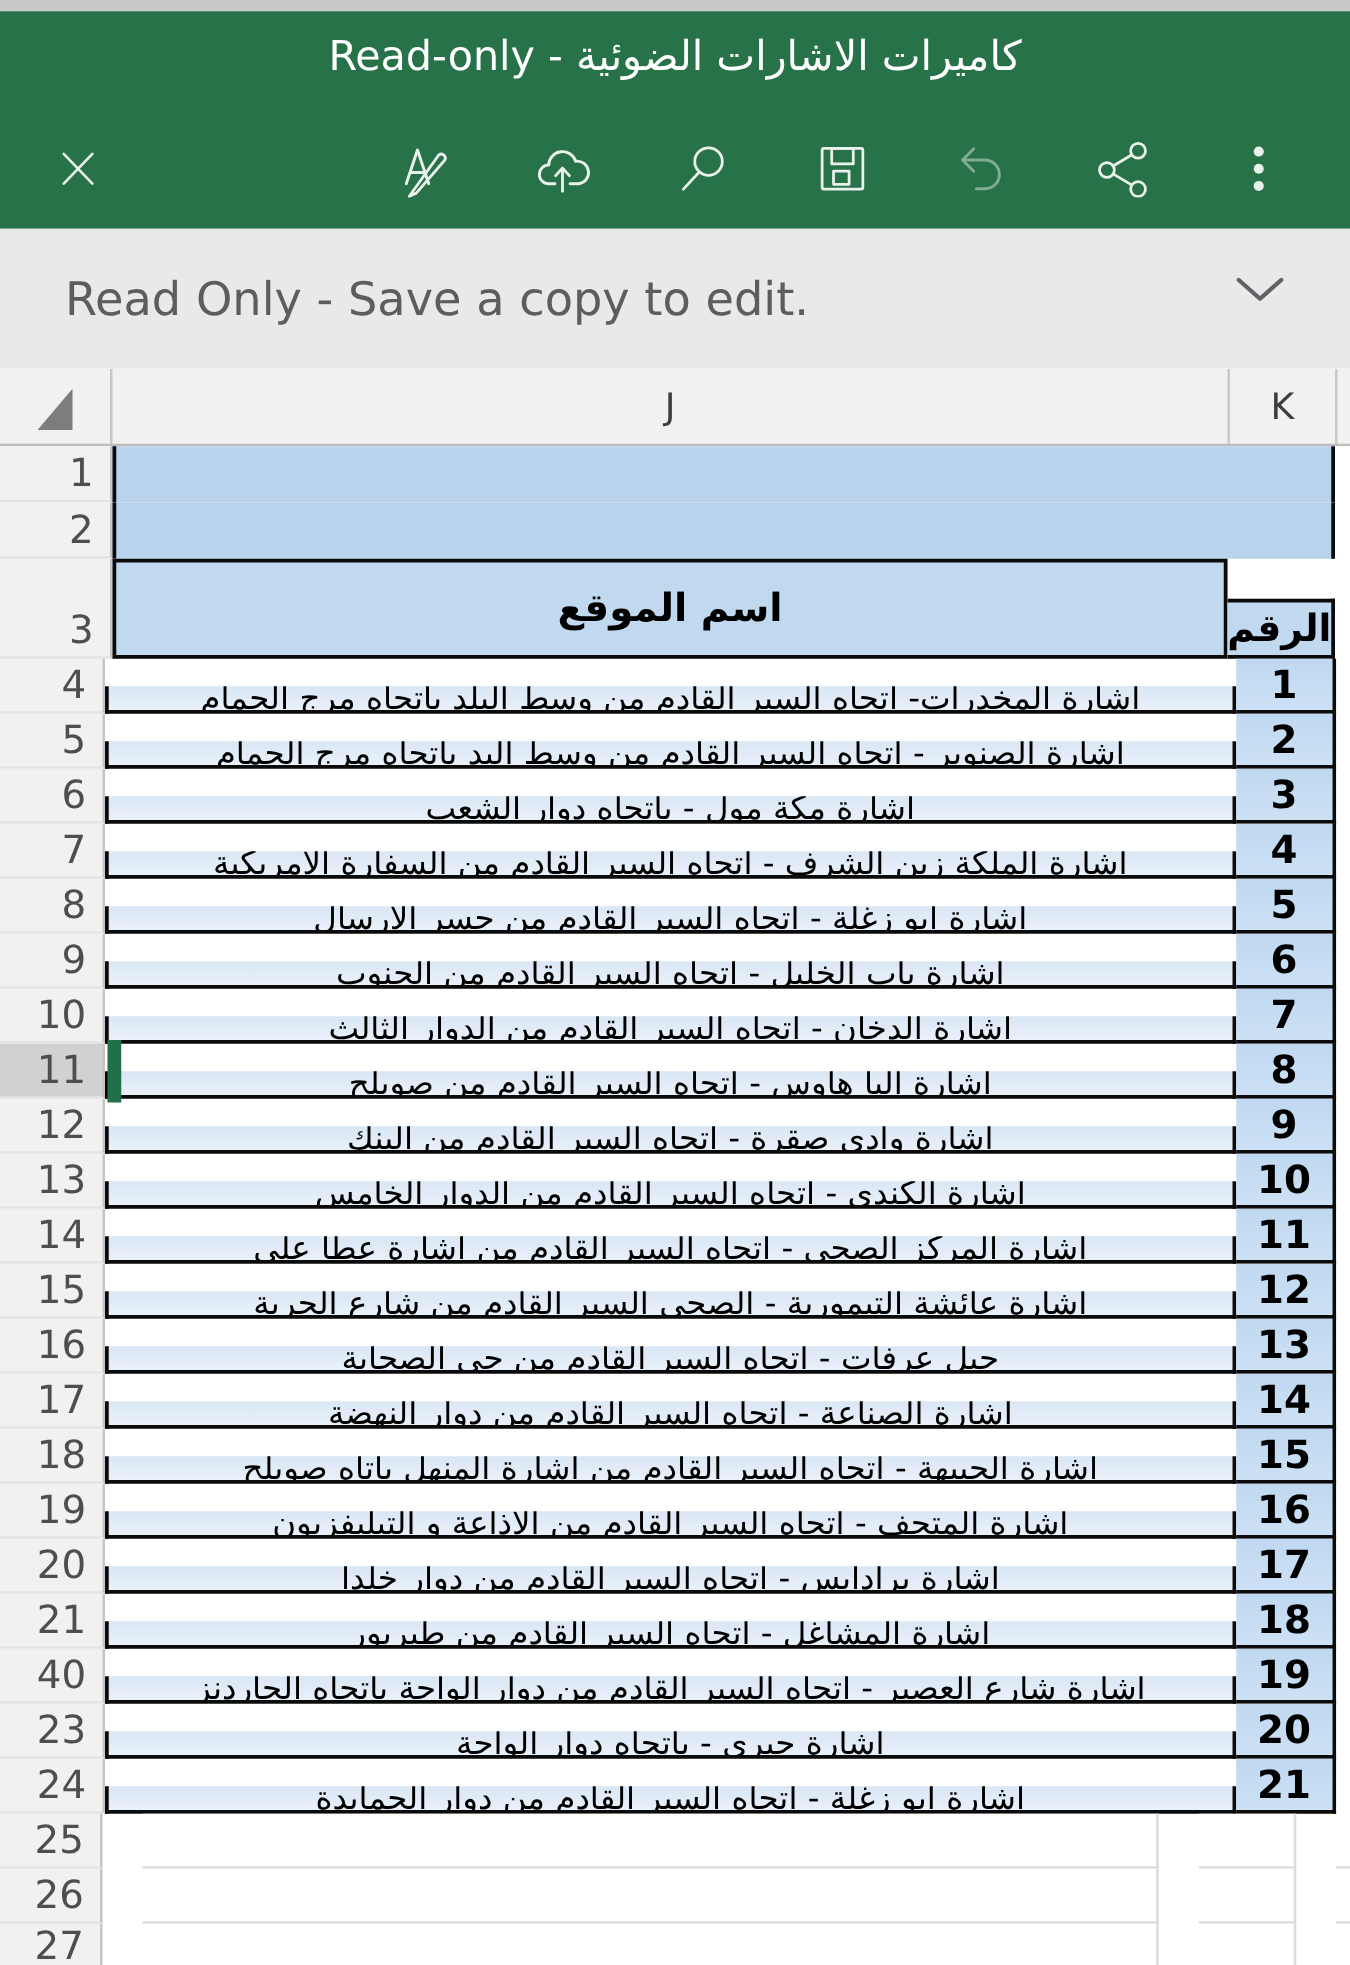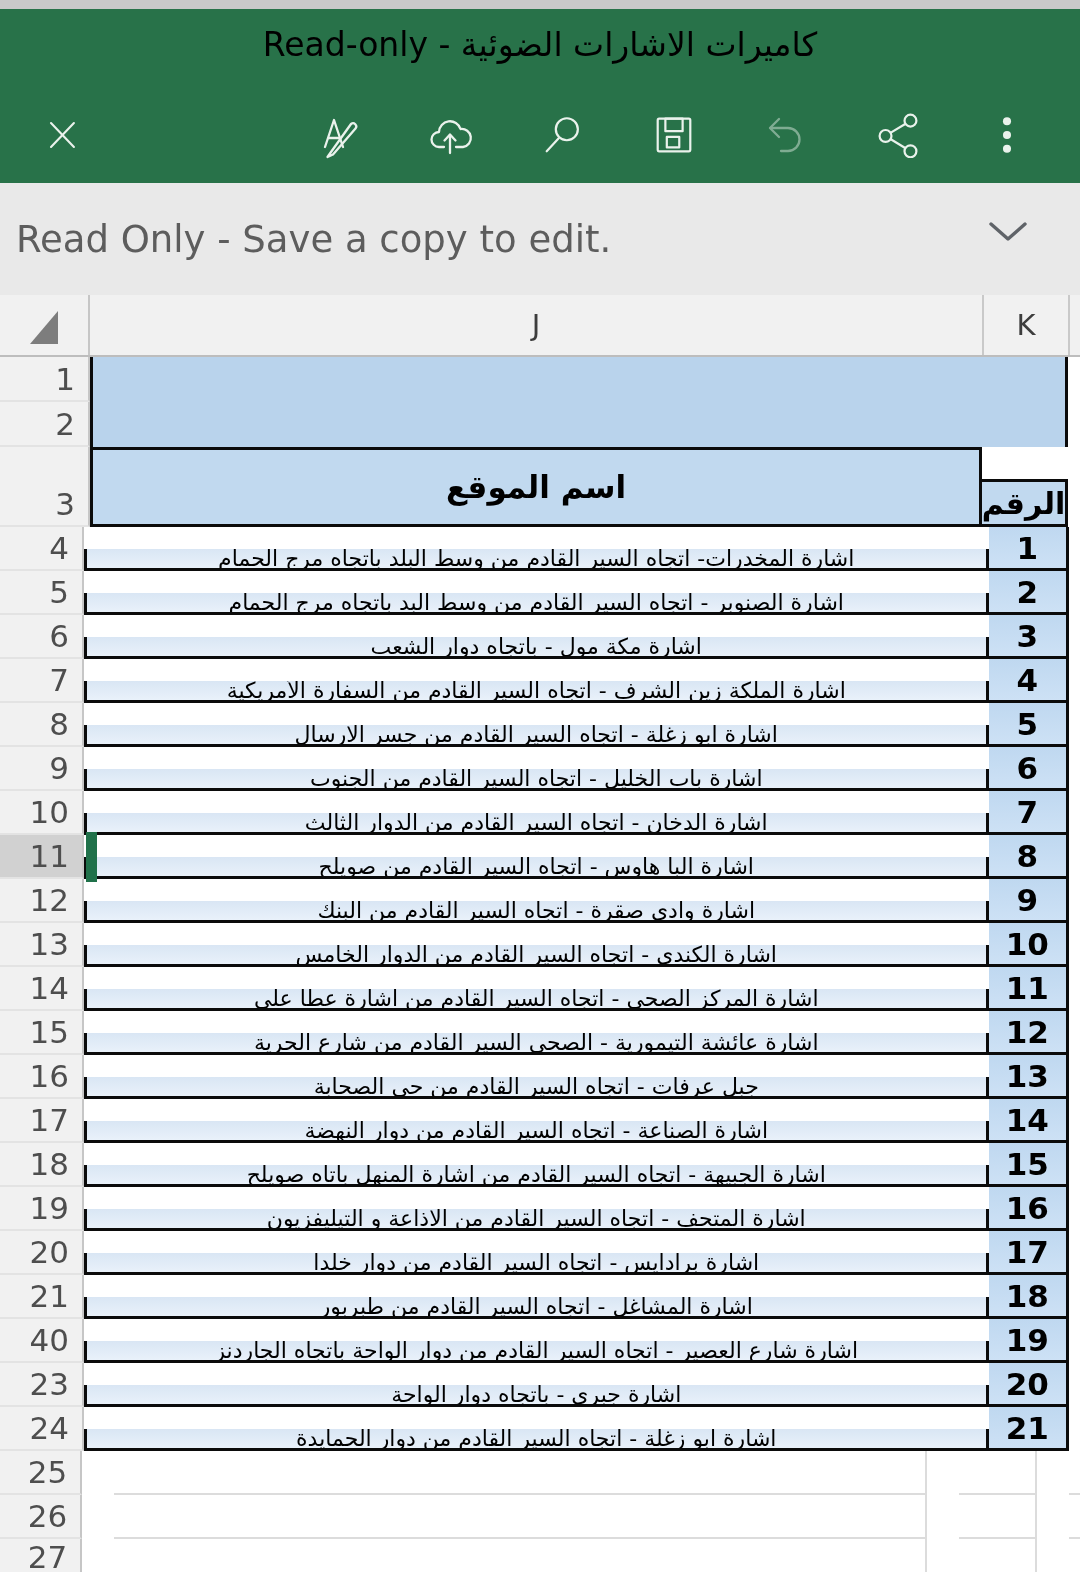--- a/index.html
+++ b/index.html
@@ -19,28 +19,28 @@
   *{margin:0;padding:0;box-sizing:border-box;}
   html,body{background:#fff;}
   body{font-family:"DejaVu Sans",sans-serif;}
   .screen{position:relative;width:1080px;height:1572px;overflow:hidden;background:#fff;}
 
   
   .statusbar{height:9px;background:#c9c9c9;}
 
   
   .titlebar{position:relative;height:174px;background:var(--green);color:#f2f7f3;}
-  .doc-title{position:absolute;top:16px;left:0;right:0;text-align:center;font-size:33px;color:#000000;}
+  .doc-title{position:absolute;top:16px;left:0;right:0;text-align:center;font-size:33px;color:#ffffff;}
   .tb-btn{position:absolute;top:101px;width:50px;height:52px;background:none;border:none;cursor:pointer;display:flex;align-items:center;justify-content:center;}
   .tb-btn svg{stroke:#eaf2ec;fill:none;stroke-width:2.3;stroke-linecap:round;stroke-linejoin:round;}
   .tb-btn.disabled svg{opacity:.45;}
 
   
   .banner{position:relative;height:112px;background:#e9e9e9;display:flex;align-items:center;}
-  .banner-text{font-size:37px;color:#5d5d5d;padding-left:16px;}
+  .banner-text{font-size:37px;color:#5d5d5d;padding-left:52px;}
   .banner-chevron{position:absolute;right:52px;top:38px;}
   .banner-chevron svg{stroke:#5f6368;fill:none;stroke-width:3.4;stroke-linecap:round;stroke-linejoin:round;}
 
   
   .sheet{position:relative;height:1277px;background:#fff;overflow:hidden;}
   .colhead-row{display:flex;height:62px;background:var(--hdr-gray);border-bottom:2px solid var(--hdr-line);}
   .corner{width:90px;display:flex;align-items:center;justify-content:center;border-right:2px solid #c6c6c6;}
   .tri{width:0;height:0;border-bottom:33px solid #7d7d7d;border-left:28px solid transparent;margin-top:4px;}
   .colhead{display:flex;align-items:center;justify-content:center;font-size:29px;color:#3d3d3d;}
   .colhead.cJ{width:892px;}
@@ -62,21 +62,21 @@
 
   
   .r-head{height:80px;}
   .r-head .jcell{width:892px;background:var(--blue-head);border:3px solid var(--black-border);font-weight:bold;font-size:31px;color:#000;}
   .r-head .kcell{width:86px;background:var(--blue-head);border-top:3px solid var(--black-border);border-bottom:3px solid var(--black-border);border-right:3px solid var(--black-border);font-weight:bold;font-size:30px;color:#000;margin-top:32px;}
 
   
   .r-data{height:44px;}
   .r-data .jcell{width:972px;background:linear-gradient(180deg,var(--blue-j1),var(--blue-j2));
                  border-left:3px solid var(--black-border);border-right:3px solid var(--black-border);border-bottom:3px solid var(--black-border);
-                 font-size:22px;color:#000;white-space:nowrap;margin-top:22px;}
+                 font-size:26px;color:#000;white-space:nowrap;margin-top:22px;}
   .r-data .kcell{width:86px;background:linear-gradient(180deg,var(--blue-k1),var(--blue-k2));
                  border-right:3px solid var(--black-border);border-bottom:3px solid var(--black-border);
                  font-weight:bold;font-size:31px;color:#000;}
 
   
   .r-empty{height:44px;gap:32px;}
   .r-empty .jcell{width:892px;background:#fff;border-right:2px solid var(--grid-line);border-bottom:2px solid var(--grid-line);}
   .r-empty .kcell{width:86px;background:#fff;border-right:2px solid var(--grid-line);border-bottom:2px solid var(--grid-line);}
   .r-empty .sliver{border-bottom:2px solid var(--grid-line);}
   .r-last{height:41px;}

